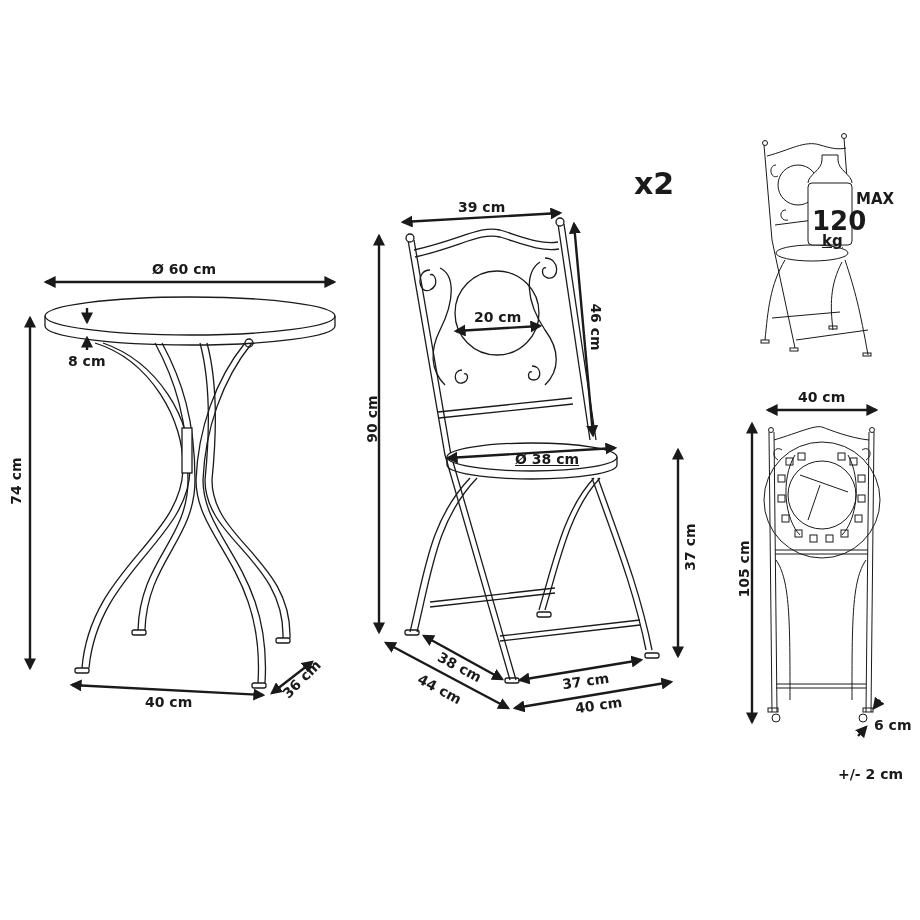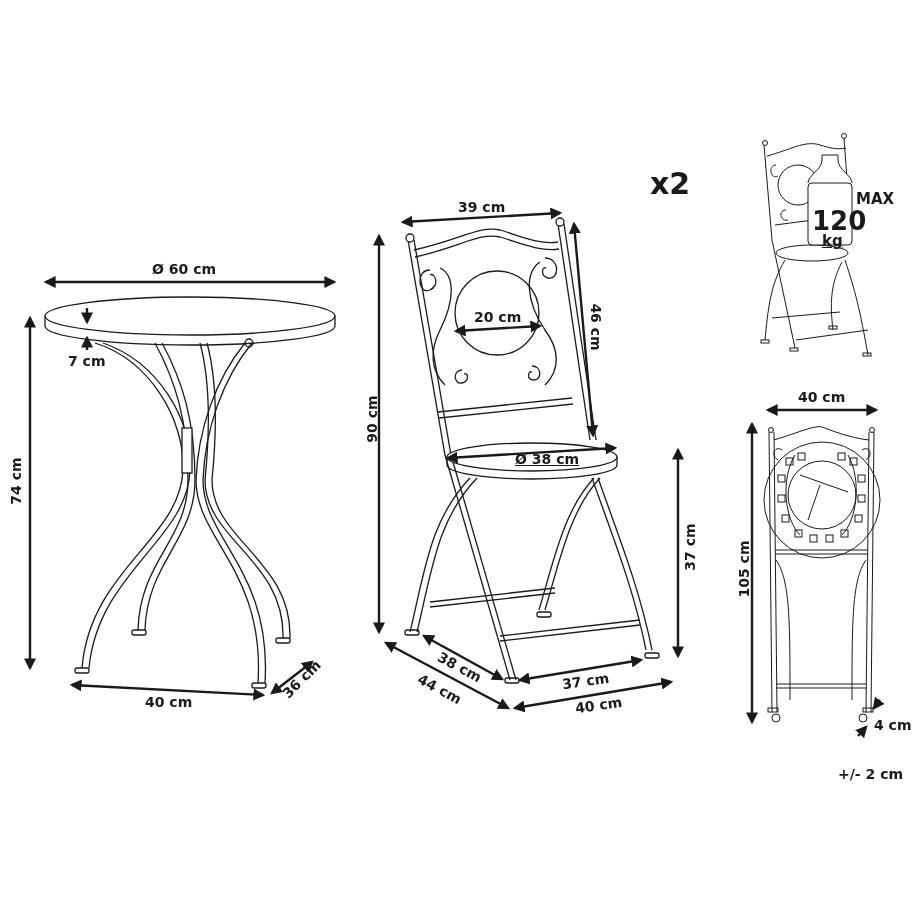--- a/index.html
+++ b/index.html
@@ -180,39 +180,39 @@
   </g>
   <g stroke="#1a1a1a" stroke-width="2.4" fill="none">
     <line x1="768" y1="410" x2="876" y2="410" marker-start="url(#ah)" marker-end="url(#ah)"></line>
     <line x1="752" y1="424" x2="752" y2="722" marker-start="url(#ah)" marker-end="url(#ah)"></line>
     <line x1="880" y1="700" x2="874" y2="708" marker-end="url(#ah)"></line>
     <line x1="858" y1="736" x2="866" y2="727" marker-end="url(#ah)"></line>
   </g>
 </svg>
 
 <div class="lbl" style="left:152px;top:262px;">Ø 60 cm</div>
-<div class="lbl" style="left:68px;top:354px;">7 cm</div>
+<div class="lbl" style="left:68px;top:354px;">8 cm</div>
 <div class="lbl rot-90" style="left:-8px;top:474px;">74 cm</div>
 <div class="lbl" style="left:145px;top:695px;">40 cm</div>
 <div class="lbl" style="left:278px;top:672px;transform:rotate(-45deg);">36 cm</div>
 
-<div class="lbl x2" style="left:650px;top:169px;">x2</div>
+<div class="lbl x2" style="left:634px;top:169px;">x2</div>
 
 <div class="lbl" style="left:458px;top:200px;">39 cm</div>
 <div class="lbl" style="left:474px;top:310px;">20 cm</div>
 <div class="lbl rot90" style="left:572px;top:320px;">46 cm</div>
 <div class="lbl rot-90" style="left:348px;top:412px;">90 cm</div>
 <div class="lbl" style="left:515px;top:452px;text-decoration:underline;">Ø 38 cm</div>
 <div class="lbl rot-90" style="left:666px;top:540px;">37 cm</div>
 <div class="lbl" style="left:436px;top:660px;transform:rotate(28deg);">38 cm</div>
 <div class="lbl" style="left:416px;top:682px;transform:rotate(28deg);">44 cm</div>
 <div class="lbl" style="left:562px;top:674px;transform:rotate(-8deg);">37 cm</div>
 <div class="lbl" style="left:575px;top:698px;transform:rotate(-8deg);">40 cm</div>
 
 <div class="lbl max" style="left:856px;top:192px;">MAX</div>
 <div class="lbl max120" style="left:812px;top:208px;text-align:center;">120</div>
 <div class="lbl kg" style="left:822px;top:234px;text-decoration:underline;">kg</div>
 
 <div class="lbl" style="left:798px;top:390px;">40 cm</div>
 <div class="lbl rot-90" style="left:716px;top:562px;">105 cm</div>
-<div class="lbl" style="left:874px;top:718px;">4 cm</div>
+<div class="lbl" style="left:874px;top:718px;">6 cm</div>
 
 <div class="lbl" style="left:822px;top:767px;margin-left:16px;">+/- 2 cm</div>
 
 </body></html>

